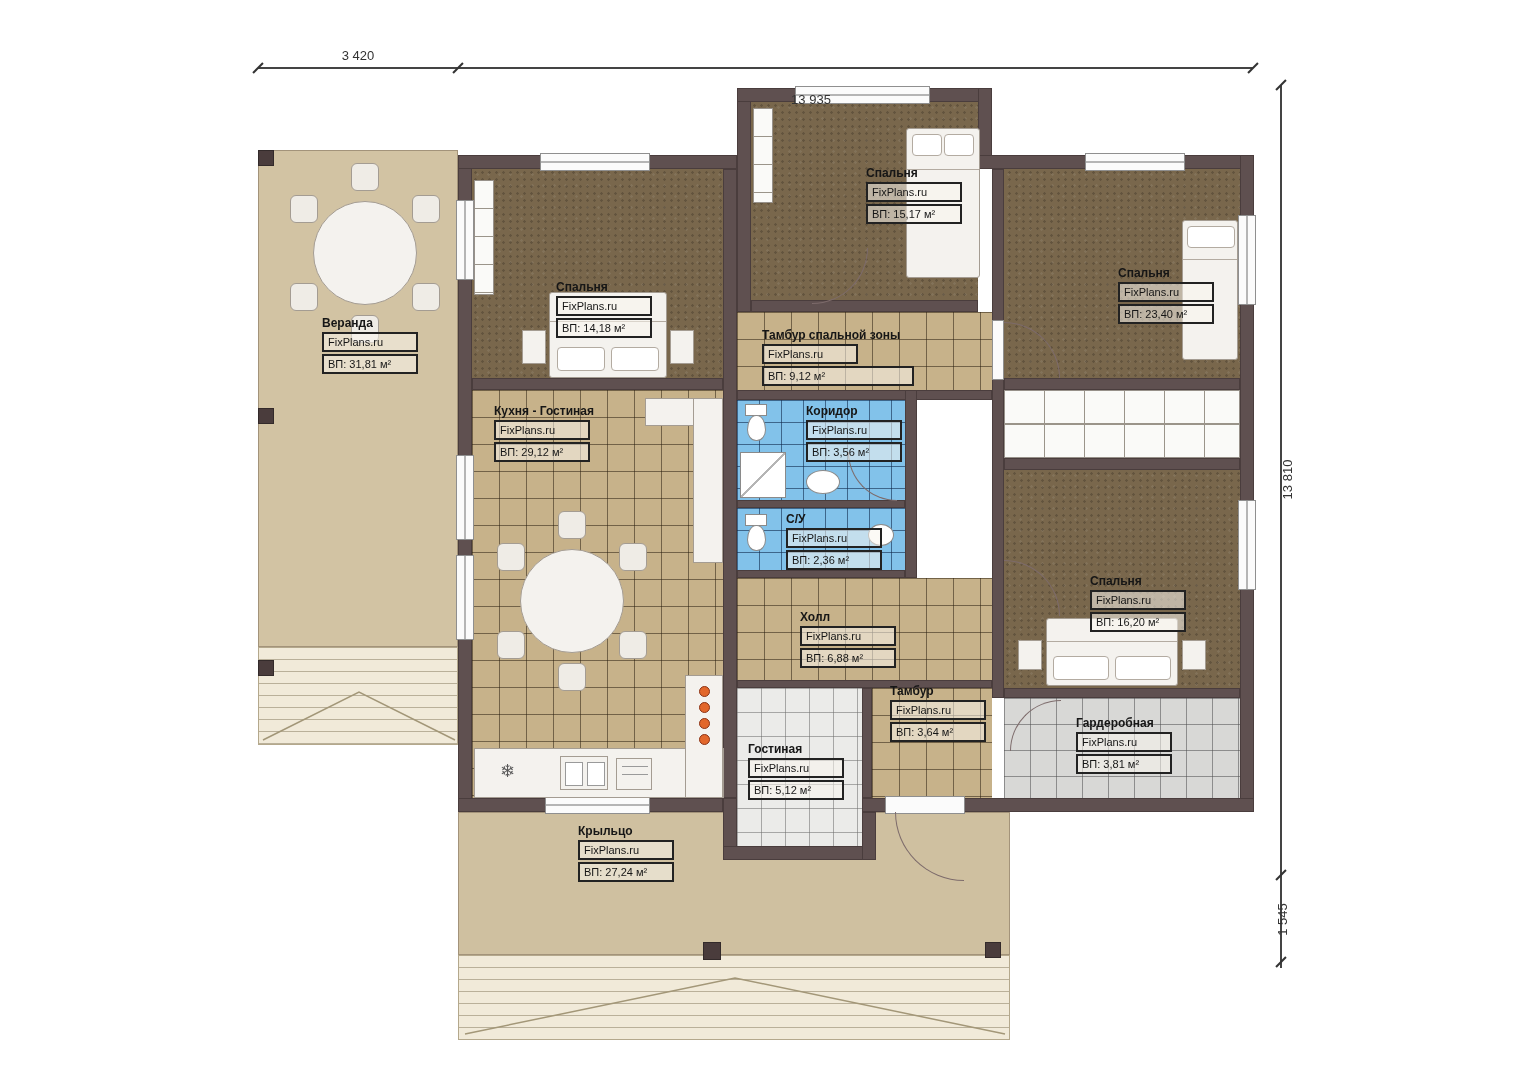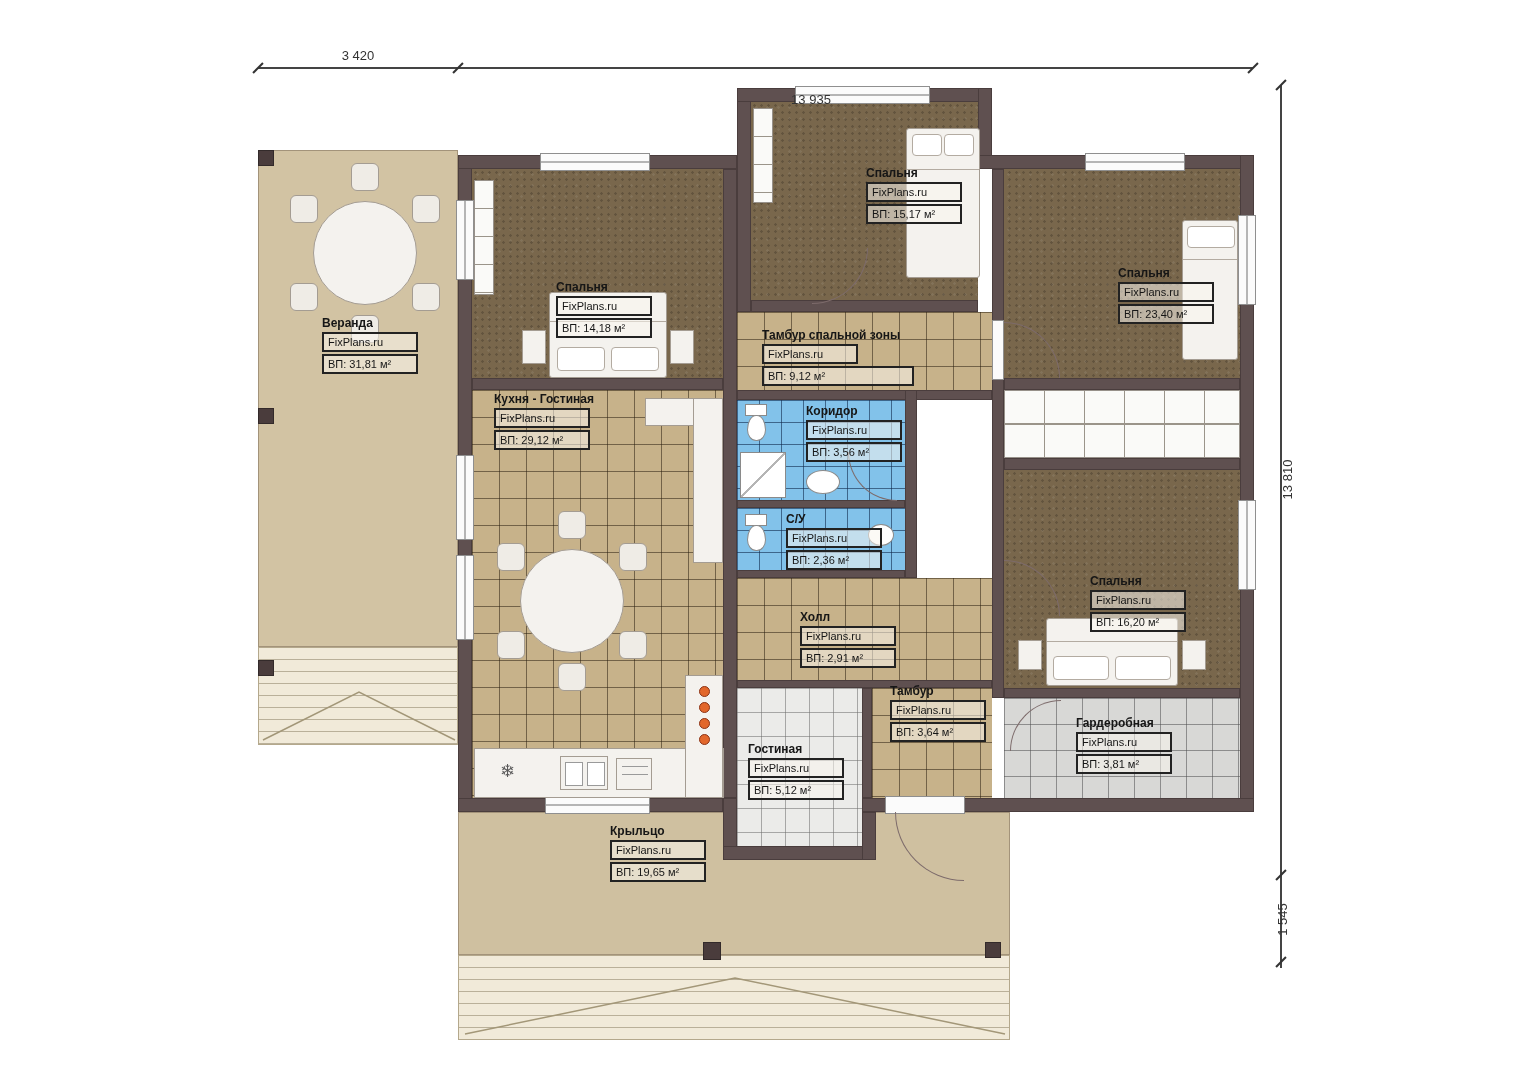--- a/index.html
+++ b/index.html
@@ -251,39 +251,39 @@
   <div class="rlabel" style="left:1118px;top:266px;">
     <div class="rname">Спальня</div>
     <div class="rbox">FixPlans.ru</div>
     <div class="rbox">ВП: 23,40 м²</div>
   </div>
   <div class="rlabel" style="left:762px;top:328px;">
     <div class="rname">Тамбур спальной зоны</div>
     <div class="rbox">FixPlans.ru</div>
     <div class="rbox" style="min-width:140px;">ВП: 9,12 м²</div>
   </div>
-  <div class="rlabel" style="left:494px;top:392px;">
+  <div class="rlabel" style="left:494px;top:404px;">
     <div class="rname">Кухня - Гостиная</div>
     <div class="rbox">FixPlans.ru</div>
     <div class="rbox">ВП: 29,12 м²</div>
   </div>
   <div class="rlabel" style="left:806px;top:404px;">
     <div class="rname">Коридор</div>
     <div class="rbox">FixPlans.ru</div>
     <div class="rbox">ВП: 3,56 м²</div>
   </div>
   <div class="rlabel" style="left:786px;top:512px;">
     <div class="rname">С/У</div>
     <div class="rbox">FixPlans.ru</div>
     <div class="rbox">ВП: 2,36 м²</div>
   </div>
   <div class="rlabel" style="left:800px;top:610px;">
     <div class="rname">Холл</div>
     <div class="rbox">FixPlans.ru</div>
-    <div class="rbox">ВП: 2,91 м²</div>
+    <div class="rbox">ВП: 6,88 м²</div>
   </div>
   <div class="rlabel" style="left:1090px;top:574px;">
     <div class="rname">Спальня</div>
     <div class="rbox">FixPlans.ru</div>
     <div class="rbox">ВП: 16,20 м²</div>
   </div>
   <div class="rlabel" style="left:890px;top:684px;">
     <div class="rname">Тамбур</div>
     <div class="rbox">FixPlans.ru</div>
     <div class="rbox">ВП: 3,64 м²</div>
@@ -291,24 +291,24 @@
   <div class="rlabel" style="left:748px;top:742px;">
     <div class="rname">Гостиная</div>
     <div class="rbox">FixPlans.ru</div>
     <div class="rbox">ВП: 5,12 м²</div>
   </div>
   <div class="rlabel" style="left:1076px;top:716px;">
     <div class="rname">Гардеробная</div>
     <div class="rbox">FixPlans.ru</div>
     <div class="rbox">ВП: 3,81 м²</div>
   </div>
-  <div class="rlabel" style="left:610px;top:824px;">
+  <div class="rlabel" style="left:578px;top:824px;">
     <div class="rname">Крыльцо</div>
     <div class="rbox">FixPlans.ru</div>
-    <div class="rbox">ВП: 19,65 м²</div>
+    <div class="rbox">ВП: 27,24 м²</div>
   </div>
 
   <div class="abs dimline" style="left:258px;top:67px;width:995px;height:1.5px;"></div>
   <div class="tick" style="left:251px;top:67px;"></div>
   <div class="tick" style="left:451px;top:67px;"></div>
   <div class="tick" style="left:1246px;top:67px;"></div>
   <div class="dim-label" style="left:298px;top:48px;width:120px;">3 420</div>
   <div class="dim-label" style="left:756px;top:48px;width:110px;margin-top:44px;">13 935</div>
 
   <div class="abs dimline" style="left:1280px;top:85px;width:1.5px;height:883px;"></div>

